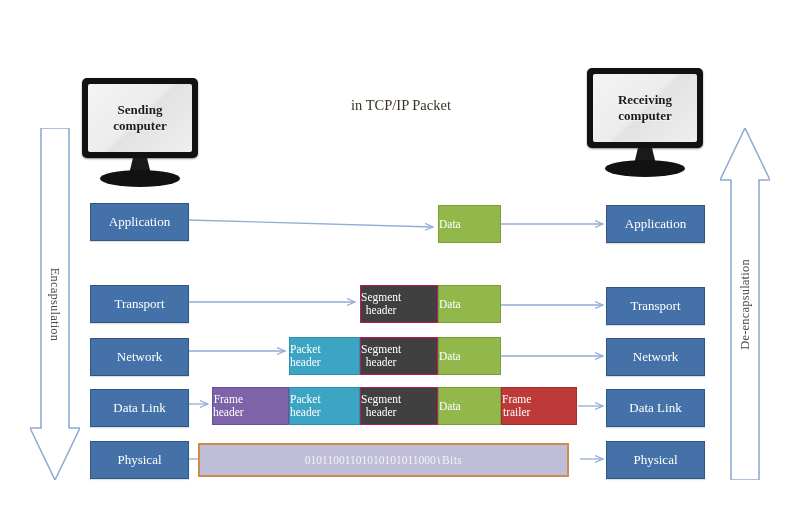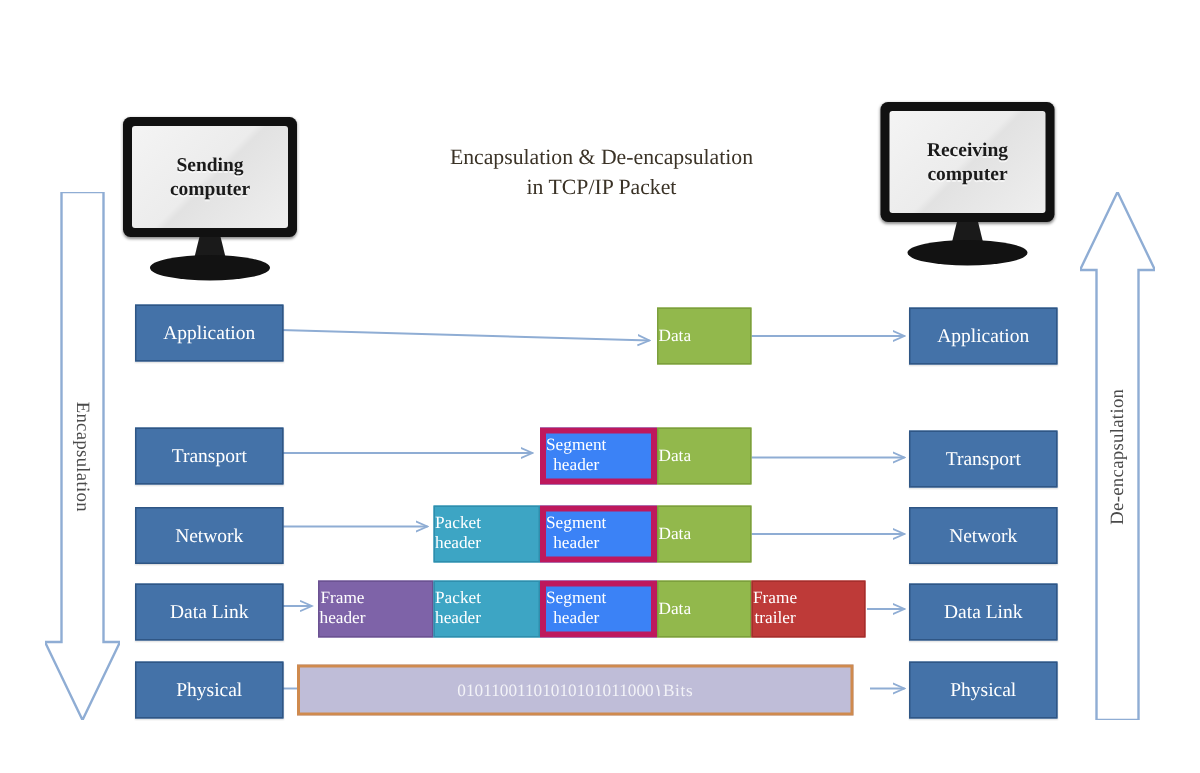--- a/index.html
+++ b/index.html
@@ -75,21 +75,21 @@
   .pdu { position:absolute; height:38px; display:flex; }
   .cell {
     display:flex; align-items:center; 
     text-align:center; color:#ffffff;
     font-size:11.5px; line-height:1.1;
     font-family:"Liberation Serif", serif;
     box-sizing:border-box;
   }
   .c-frame-header   { background:#7e63a8; border:1px solid #6b5292; }
   .c-packet-header  { background:#3da5c4; border:1px solid #2f8ead; }
-  .c-segment-header { background:#3b82f6; border:4px solid #be185d; }
+  .c-segment-header { background:#404040; border:1px solid #be185d; }
   .c-data           { background:#92b84c; border:1px solid #7c9f3c; }
   .c-frame-trailer  { background:#be3a38; border:1px solid #a52e2c; }
 
   .bits-bar {
     position:absolute; height:34px;
     background:#bfbdd8; border:2px solid #cf8a4e;
     display:flex; align-items:center; justify-content:center;
     color:#f2f2f7; font-size:11.5px; letter-spacing:.4px;
     font-family:"Liberation Serif", serif;
     box-sizing:border-box;
@@ -98,21 +98,20 @@
   
   .conn { position:absolute; }
   .conn svg { display:block; overflow:visible; }
 </style>
 </head>
 <body>
 
 <div id="stage">
 
   <div class="title">
-    <div>Encapsulation &amp; De-encapsulation</div>
     <div>in TCP/IP Packet</div>
   </div>
 
   <div class="monitor" style="left:82px; top:78px;padding-left:32px;">
     <div class="mon-bezel"></div>
     <div class="mon-screen">
       <div class="mon-text">
         <div>Sending</div>
         <div>computer</div>
       </div>

